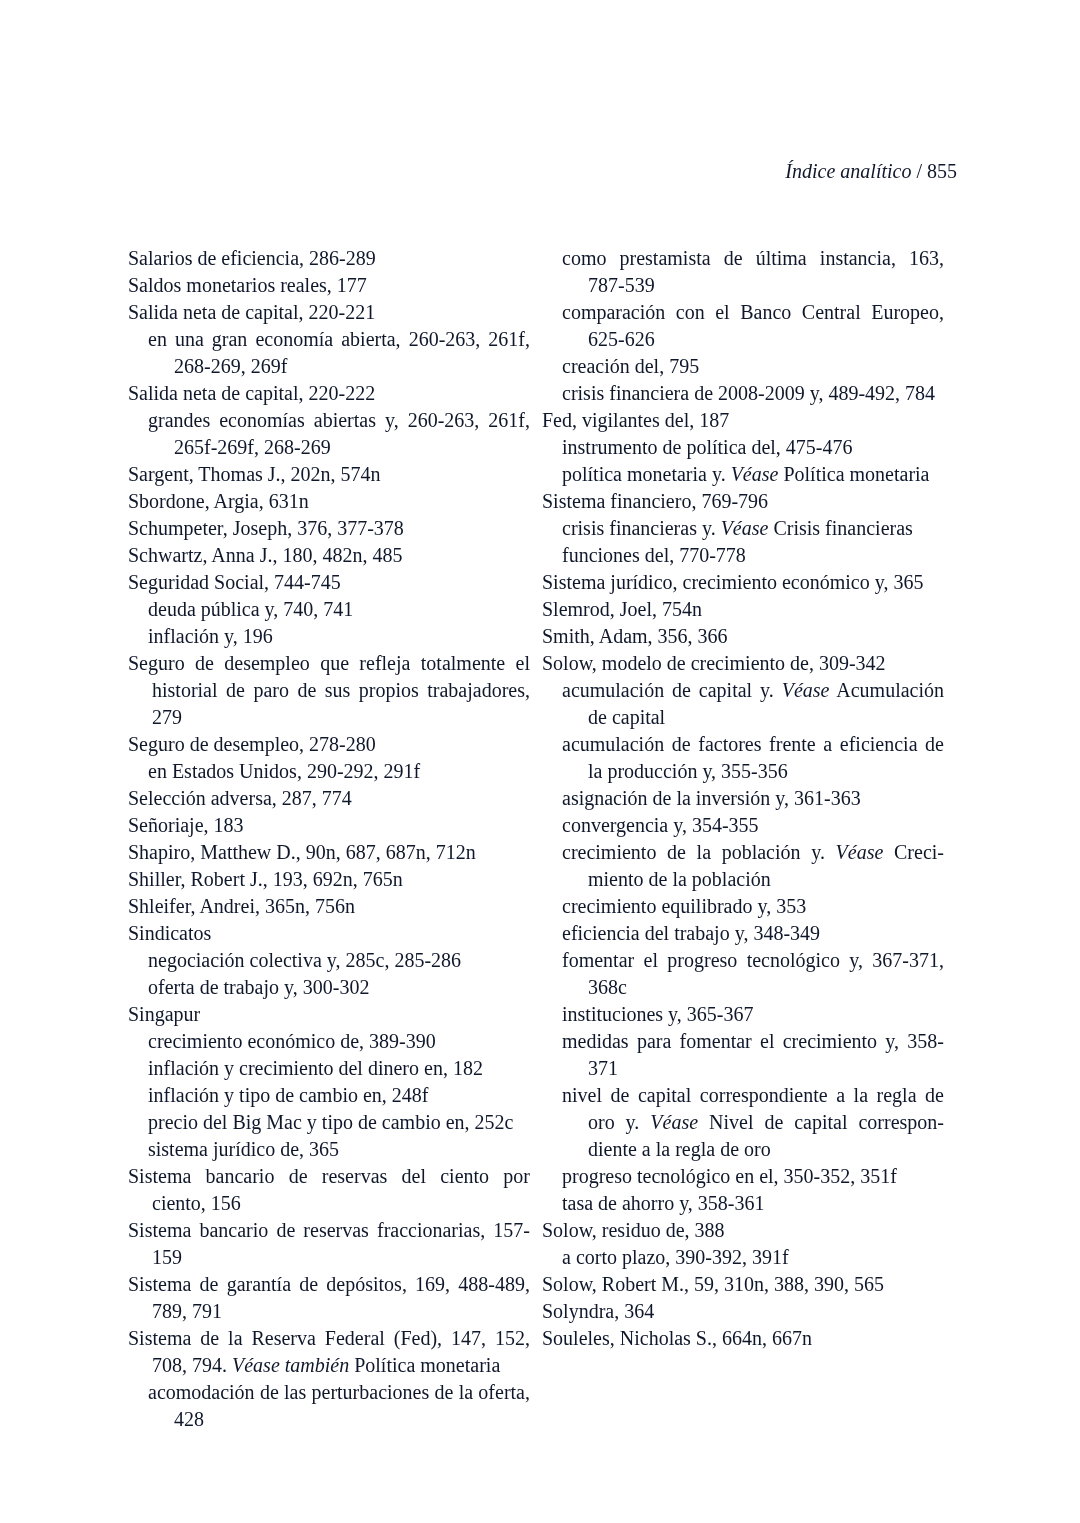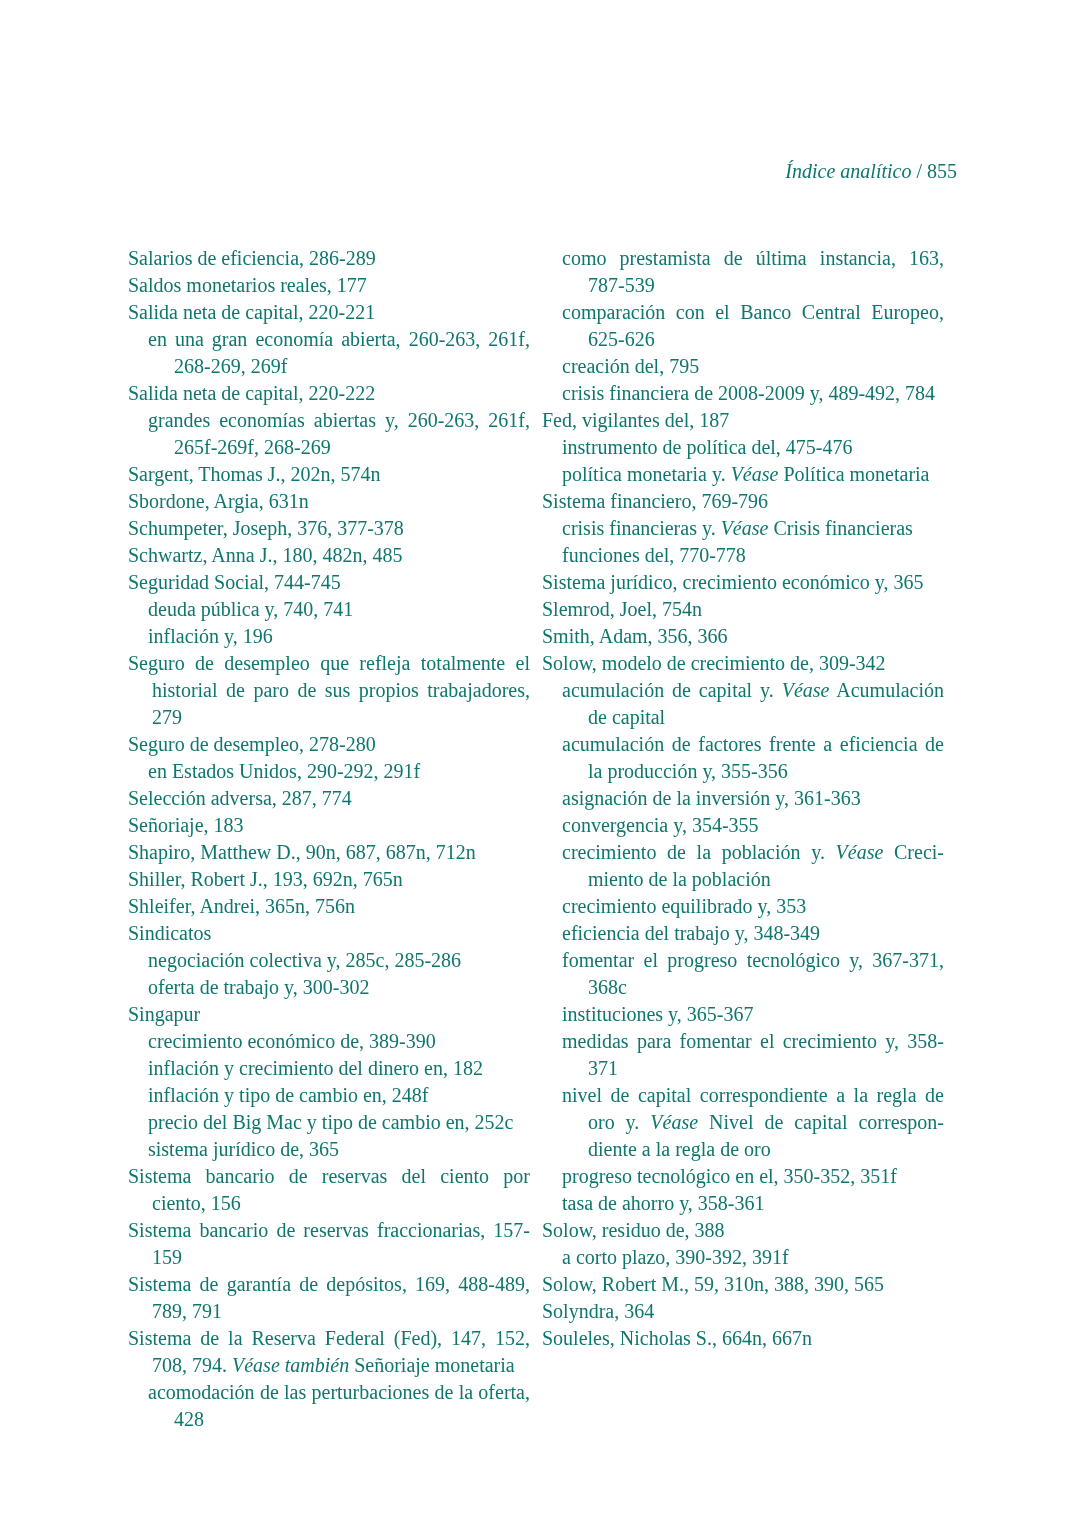--- a/index.html
+++ b/index.html
@@ -13,21 +13,21 @@
     overflow: hidden;
   }
   .page {
     box-sizing: border-box;
     width: 1080px;
     height: 1523px;
     padding: 131px 123px 0 128px;
     font-family: "Liberation Serif", "DejaVu Serif", serif;
     font-size: 20px;
     line-height: 27px;
-    color: #0f766e;
+    color: #0f172a;
   }
   .running-head {
     text-align: right;
     margin-bottom: 33px;
     white-space: pre;
   }
   .rh-title { font-style: italic; }
   .columns {
     display: flex;
     gap: 12px;
@@ -87,21 +87,21 @@
         <div class="entry lvl1"><span>oferta de trabajo y, 300-302</span></div>
         <div class="entry lvl0"><span>Singapur</span></div>
         <div class="entry lvl1"><span>crecimiento económico de, 389-390</span></div>
         <div class="entry lvl1"><span>inflación y crecimiento del dinero en, 182</span></div>
         <div class="entry lvl1"><span>inflación y tipo de cambio en, 248f</span></div>
         <div class="entry lvl1"><span>precio del Big Mac y tipo de cambio en, 252c</span></div>
         <div class="entry lvl1"><span>sistema jurídico de, 365</span></div>
         <div class="entry lvl0"><span>Sistema bancario de reservas del ciento por ciento, 156</span></div>
         <div class="entry lvl0"><span>Sistema bancario de reservas fraccionarias, 157-159</span></div>
         <div class="entry lvl0"><span>Sistema de garantía de depósitos, 169, 488-489, 789, 791</span></div>
-        <div class="entry lvl0"><span>Sistema de la Reserva Federal (Fed), 147, 152, 708, 794. </span><span class="it">Véase también</span><span> Señoriaje monetaria</span></div>
+        <div class="entry lvl0"><span>Sistema de la Reserva Federal (Fed), 147, 152, 708, 794. </span><span class="it">Véase también</span><span> Política monetaria</span></div>
         <div class="entry lvl1"><span>acomodación de las perturbaciones de la oferta, 428</span></div>
       </div>
     <div class="col" id="col-right">
         <div class="entry lvl1"><span>como prestamista de última instancia, 163, 787-539</span></div>
         <div class="entry lvl1"><span>comparación con el Banco Central Euro­peo, 625-626</span></div>
         <div class="entry lvl1"><span>creación del, 795</span></div>
         <div class="entry lvl1"><span>crisis financiera de 2008-2009 y, 489-492, 784</span></div>
         <div class="entry lvl0"><span>Fed, vigilantes del, 187</span></div>
         <div class="entry lvl1"><span>instrumento de política del, 475-476</span></div>
         <div class="entry lvl1"><span>política monetaria y. </span><span class="it">Véase</span><span> Política moneta­ria</span></div>

